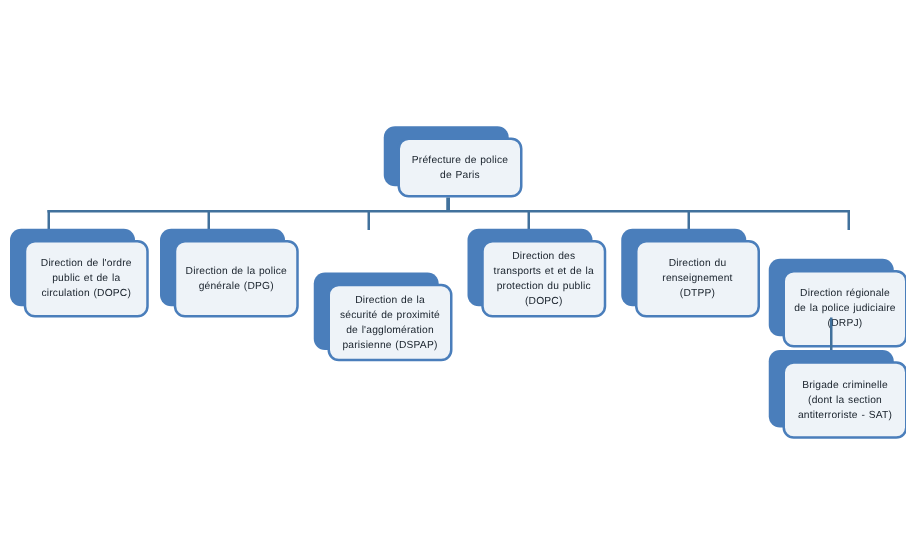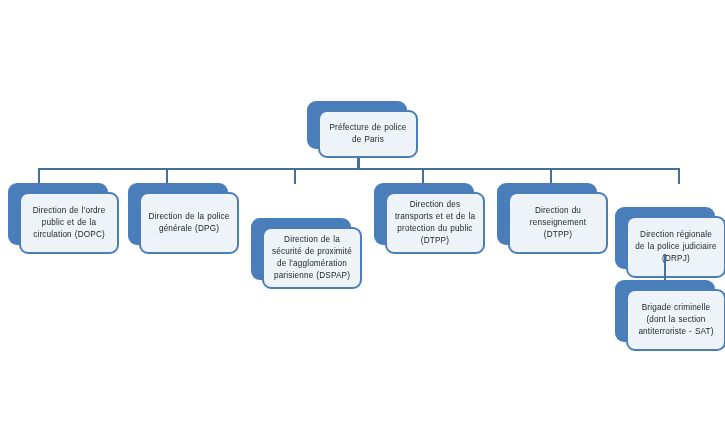--- a/index.html
+++ b/index.html
@@ -106,21 +106,21 @@
   <div class="node" style="left:251px; top:183px; width:100px; height:62px;margin-top:35px;">
     <div class="plate"></div>
     <div class="face">
       <div class="label">Direction de la sécurité de proximité de l'agglomération parisienne (DSPAP)</div>
     </div>
   </div>
 
   <div class="node" style="left:374px; top:183px; width:100px; height:62px;">
     <div class="plate"></div>
     <div class="face">
-      <div class="label">Direction des transports et et de la protection du public (DTPP)</div>
+      <div class="label">Direction des transports et et de la protection du public (DOPC)</div>
     </div>
   </div>
 
   <div class="node" style="left:497px; top:183px; width:100px; height:62px;">
     <div class="plate"></div>
     <div class="face">
       <div class="label">Direction du renseignement  (DTPP)</div>
     </div>
   </div>
 

